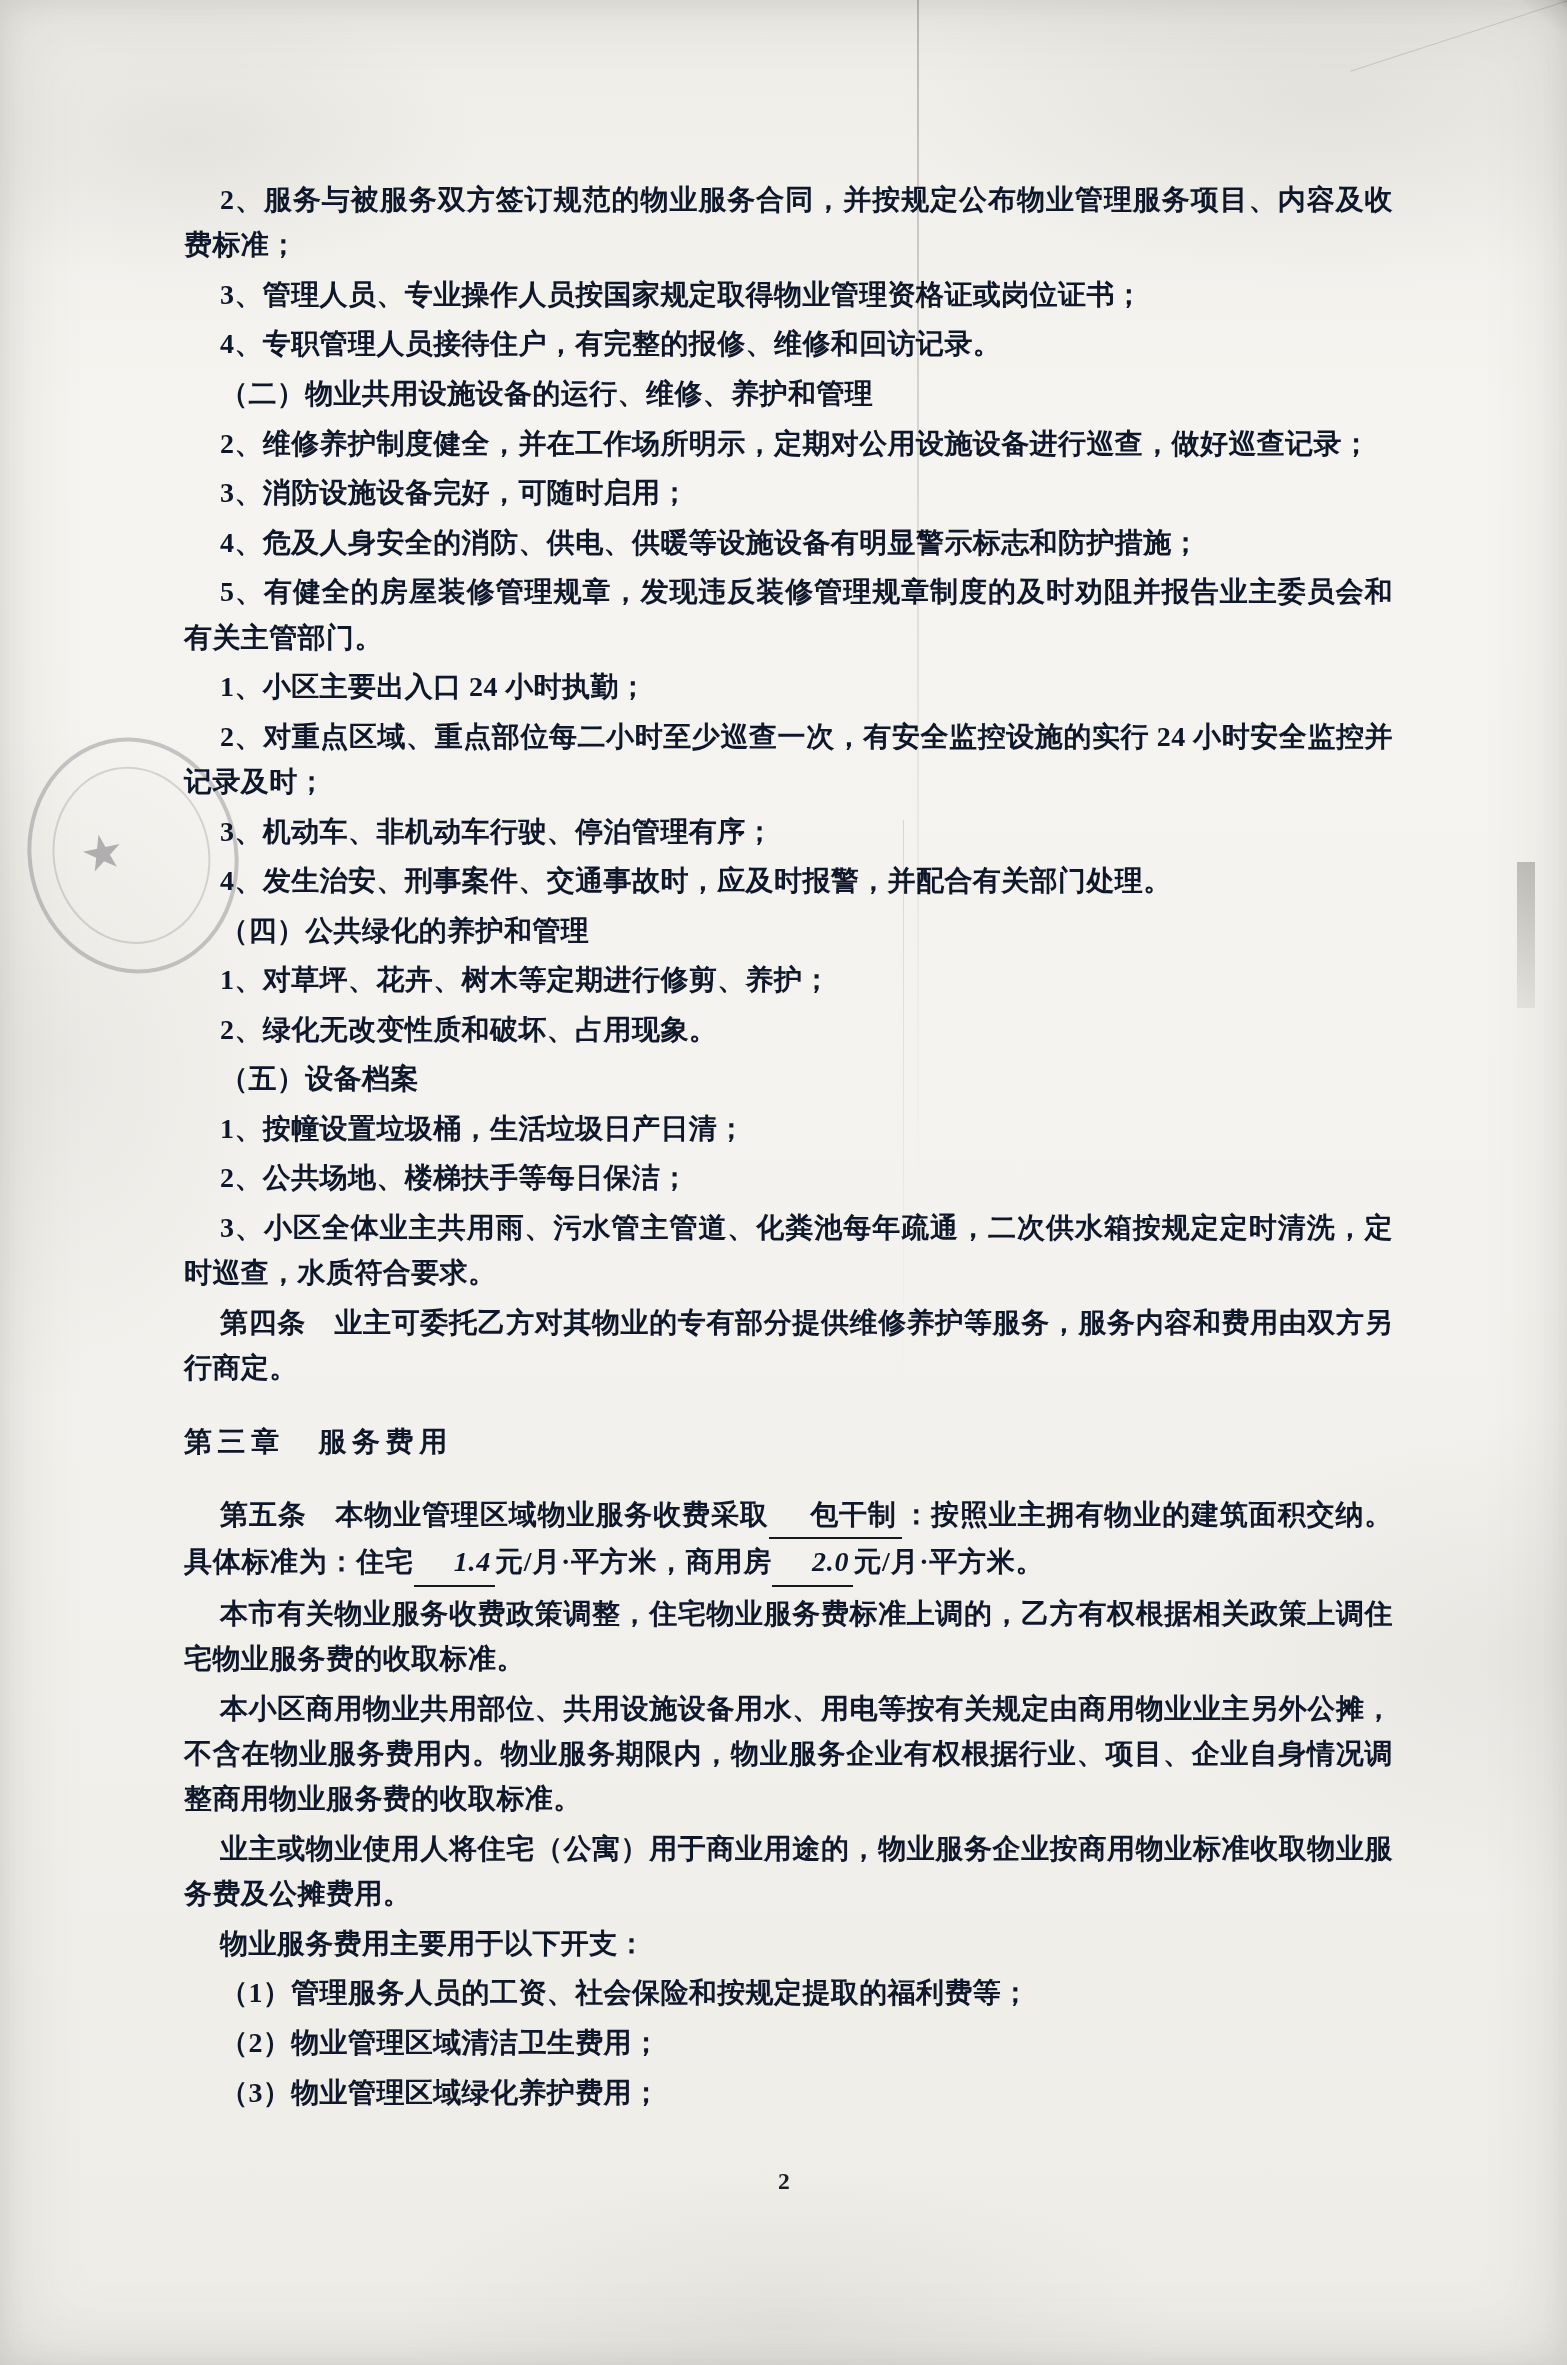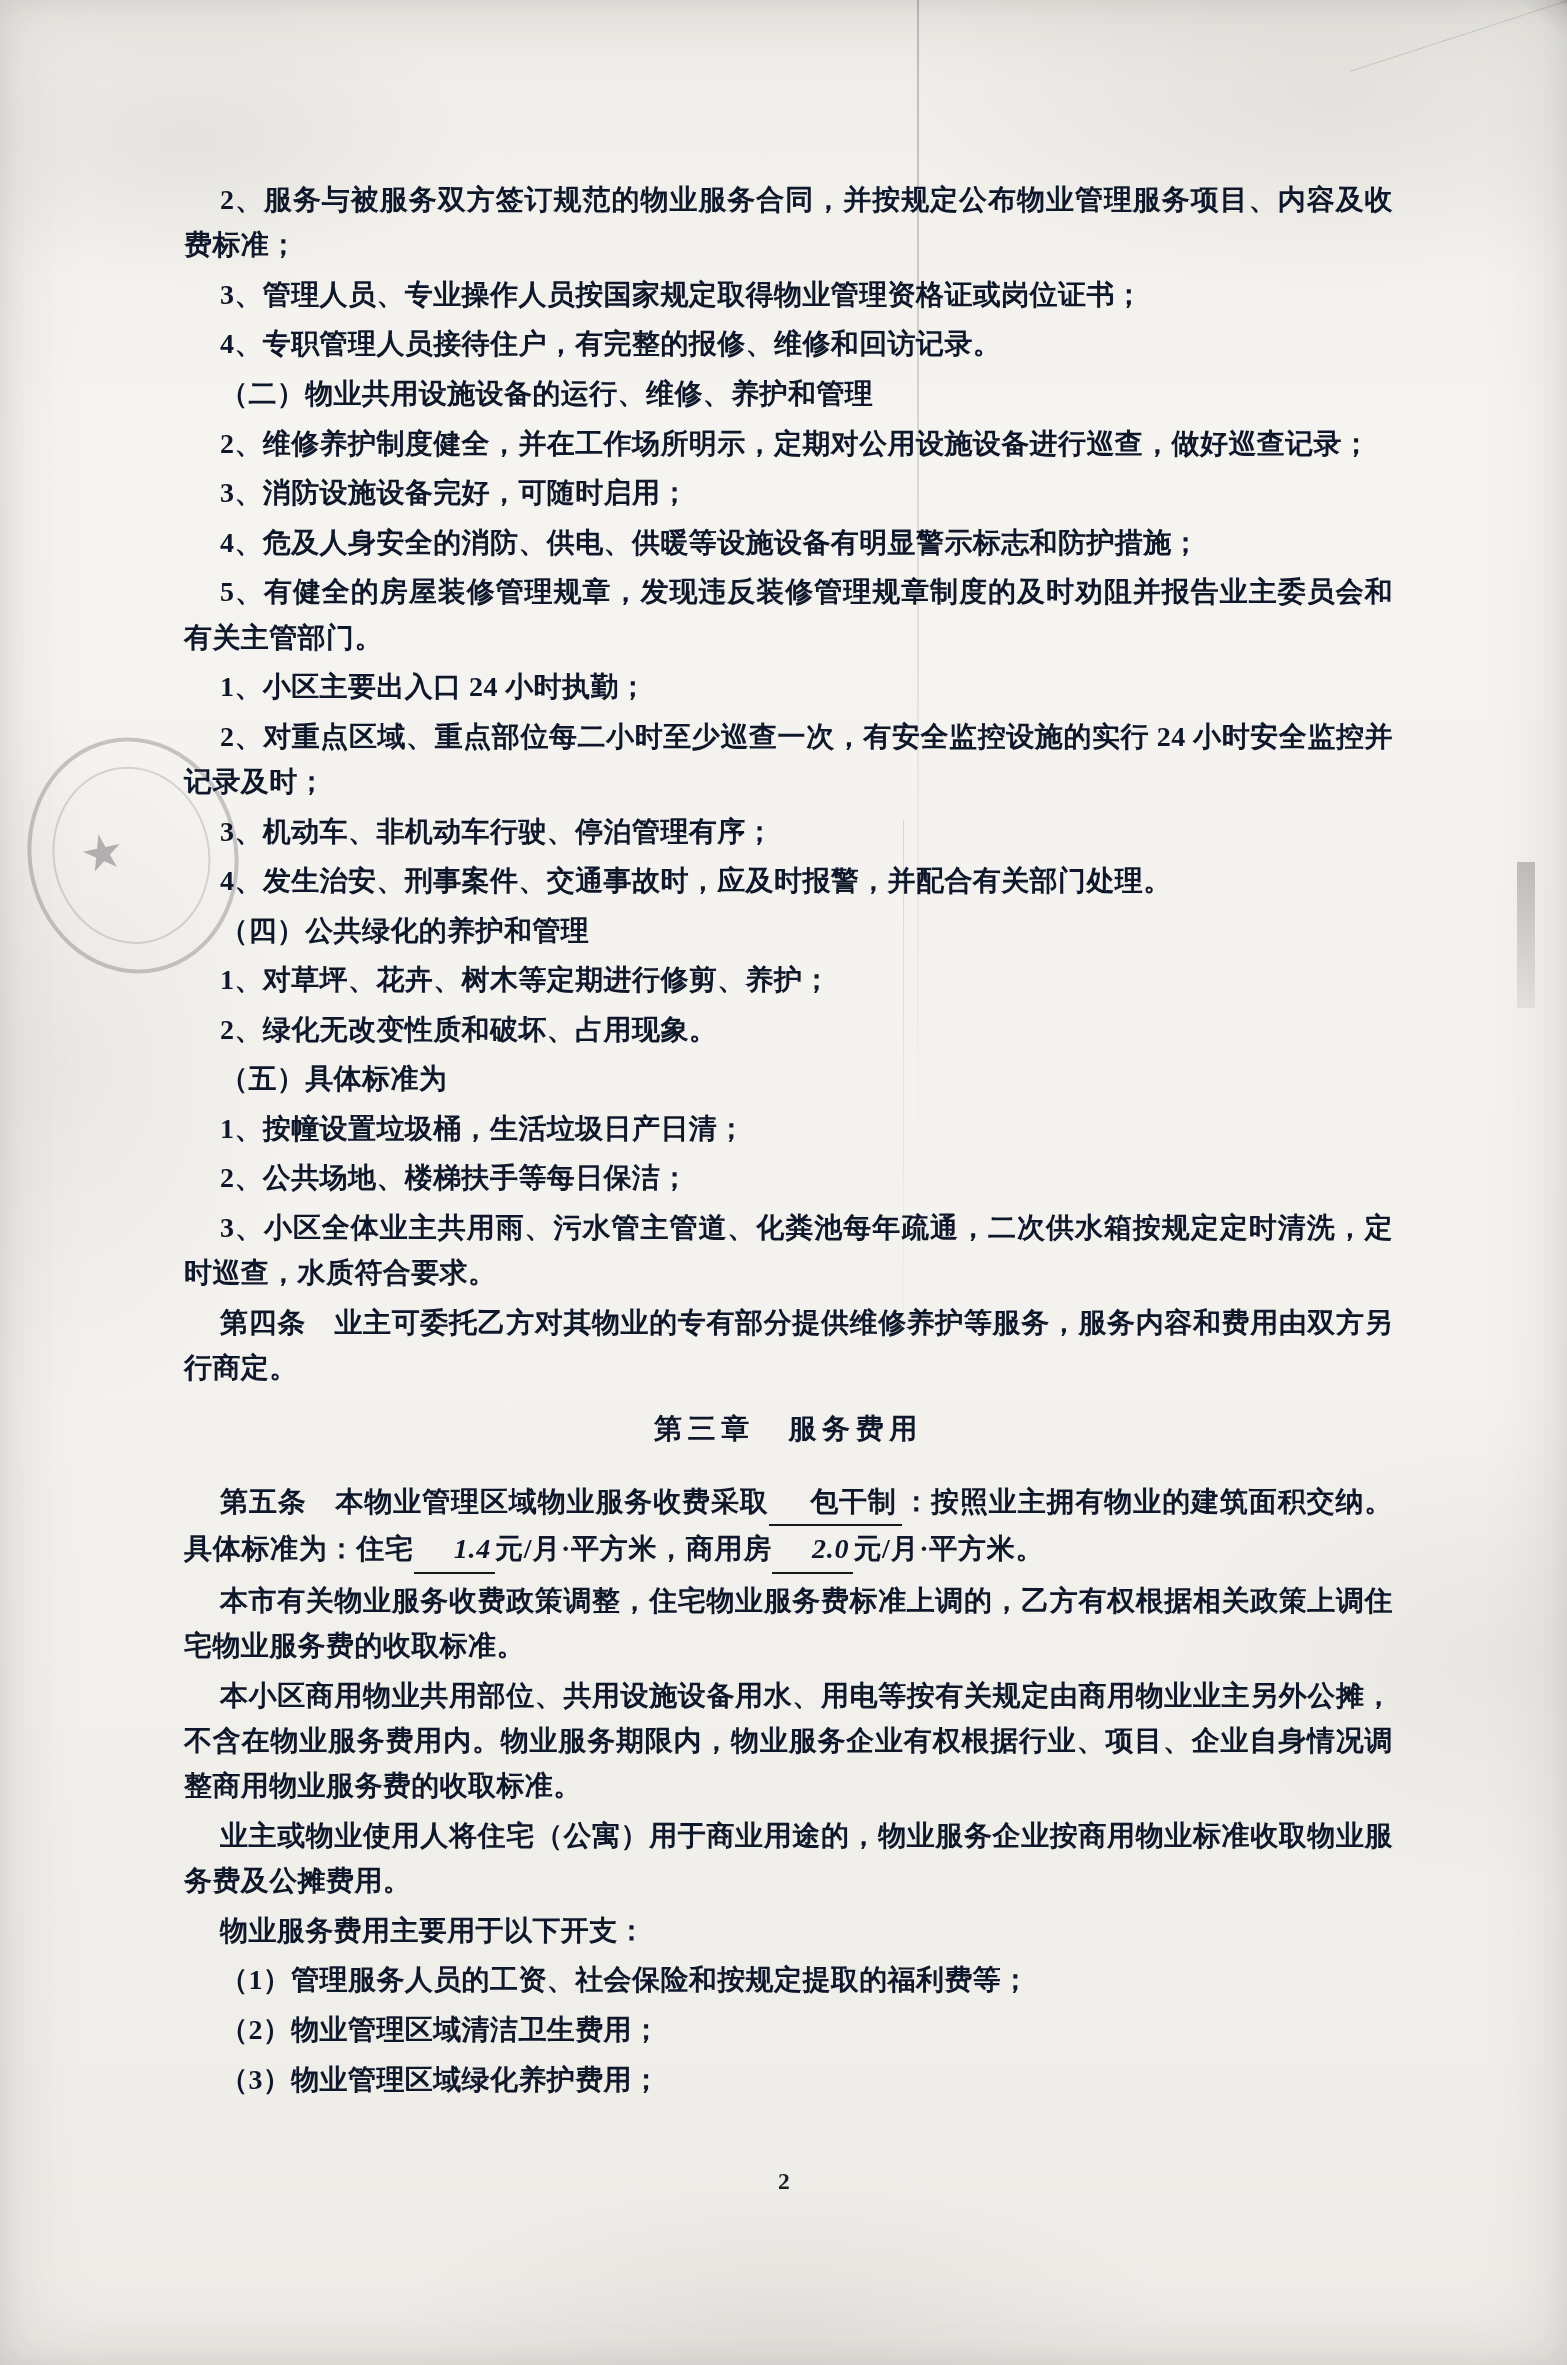--- a/index.html
+++ b/index.html
@@ -130,23 +130,22 @@
     color: #0f172a;
     font-weight: 600;
     letter-spacing: 0.4px;
   }
   .p {
     margin: 0 0 4.2px 0;
     text-align: justify;
   }
   .indent1 { text-indent: 36px; }
   .center {
-    text-align: center;
     text-indent: 0;
-    margin: 15px 0 28px 0;
+    margin: 28px 0 28px 0;
     letter-spacing: 5.6px;
   }
   .blank {
     display: inline-block;
     min-width: 104px;
     border-bottom: 2.1px solid #15181c;
     text-align: right;
     padding: 0 5.6px;
   }
   .blank-sm {
@@ -193,21 +192,21 @@
     <p class="p indent1">3、消防设施设备完好，可随时启用；</p>
     <p class="p indent1">4、危及人身安全的消防、供电、供暖等设施设备有明显警示标志和防护措施；</p>
     <p class="p indent1">5、有健全的房屋装修管理规章，发现违反装修管理规章制度的及时劝阻并报告业主委员会和有关主管部门。</p>
     <p class="p indent1">1、小区主要出入口 24 小时执勤；</p>
     <p class="p indent1">2、对重点区域、重点部位每二小时至少巡查一次，有安全监控设施的实行 24 小时安全监控并记录及时；</p>
     <p class="p indent1">3、机动车、非机动车行驶、停泊管理有序；</p>
     <p class="p indent1">4、发生治安、刑事案件、交通事故时，应及时报警，并配合有关部门处理。</p>
     <p class="p indent1">（四）公共绿化的养护和管理</p>
     <p class="p indent1">1、对草坪、花卉、树木等定期进行修剪、养护；</p>
     <p class="p indent1">2、绿化无改变性质和破坏、占用现象。</p>
-    <p class="p indent1">（五）具体标准为</p>
+    <p class="p indent1">（五）设备档案</p>
     <p class="p indent1">1、按幢设置垃圾桶，生活垃圾日产日清；</p>
     <p class="p indent1">2、公共场地、楼梯扶手等每日保洁；</p>
     <p class="p indent1">3、小区全体业主共用雨、污水管主管道、化粪池每年疏通，二次供水箱按规定定时清洗，定时巡查，水质符合要求。</p>
     <p class="p indent1">第四条　业主可委托乙方对其物业的专有部分提供维修养护等服务，服务内容和费用由双方另行商定。</p>
 
     <p class="p center">第三章　服务费用</p>
 
     <p class="p indent1 sec3-line"><span>第五条　本物业管理区域物业服务收费采取</span><span class="blank">包干制</span><span>：按照业主拥有物业的建筑面积交纳。具体标准为：住宅</span><span class="blank-sm">1.4</span><span>元/月·平方米，商用房</span><span class="blank-sm">2.0</span><span>元/月·平方米。</span></p>
 
     <p class="p indent1">本市有关物业服务收费政策调整，住宅物业服务费标准上调的，乙方有权根据相关政策上调住宅物业服务费的收取标准。</p>

